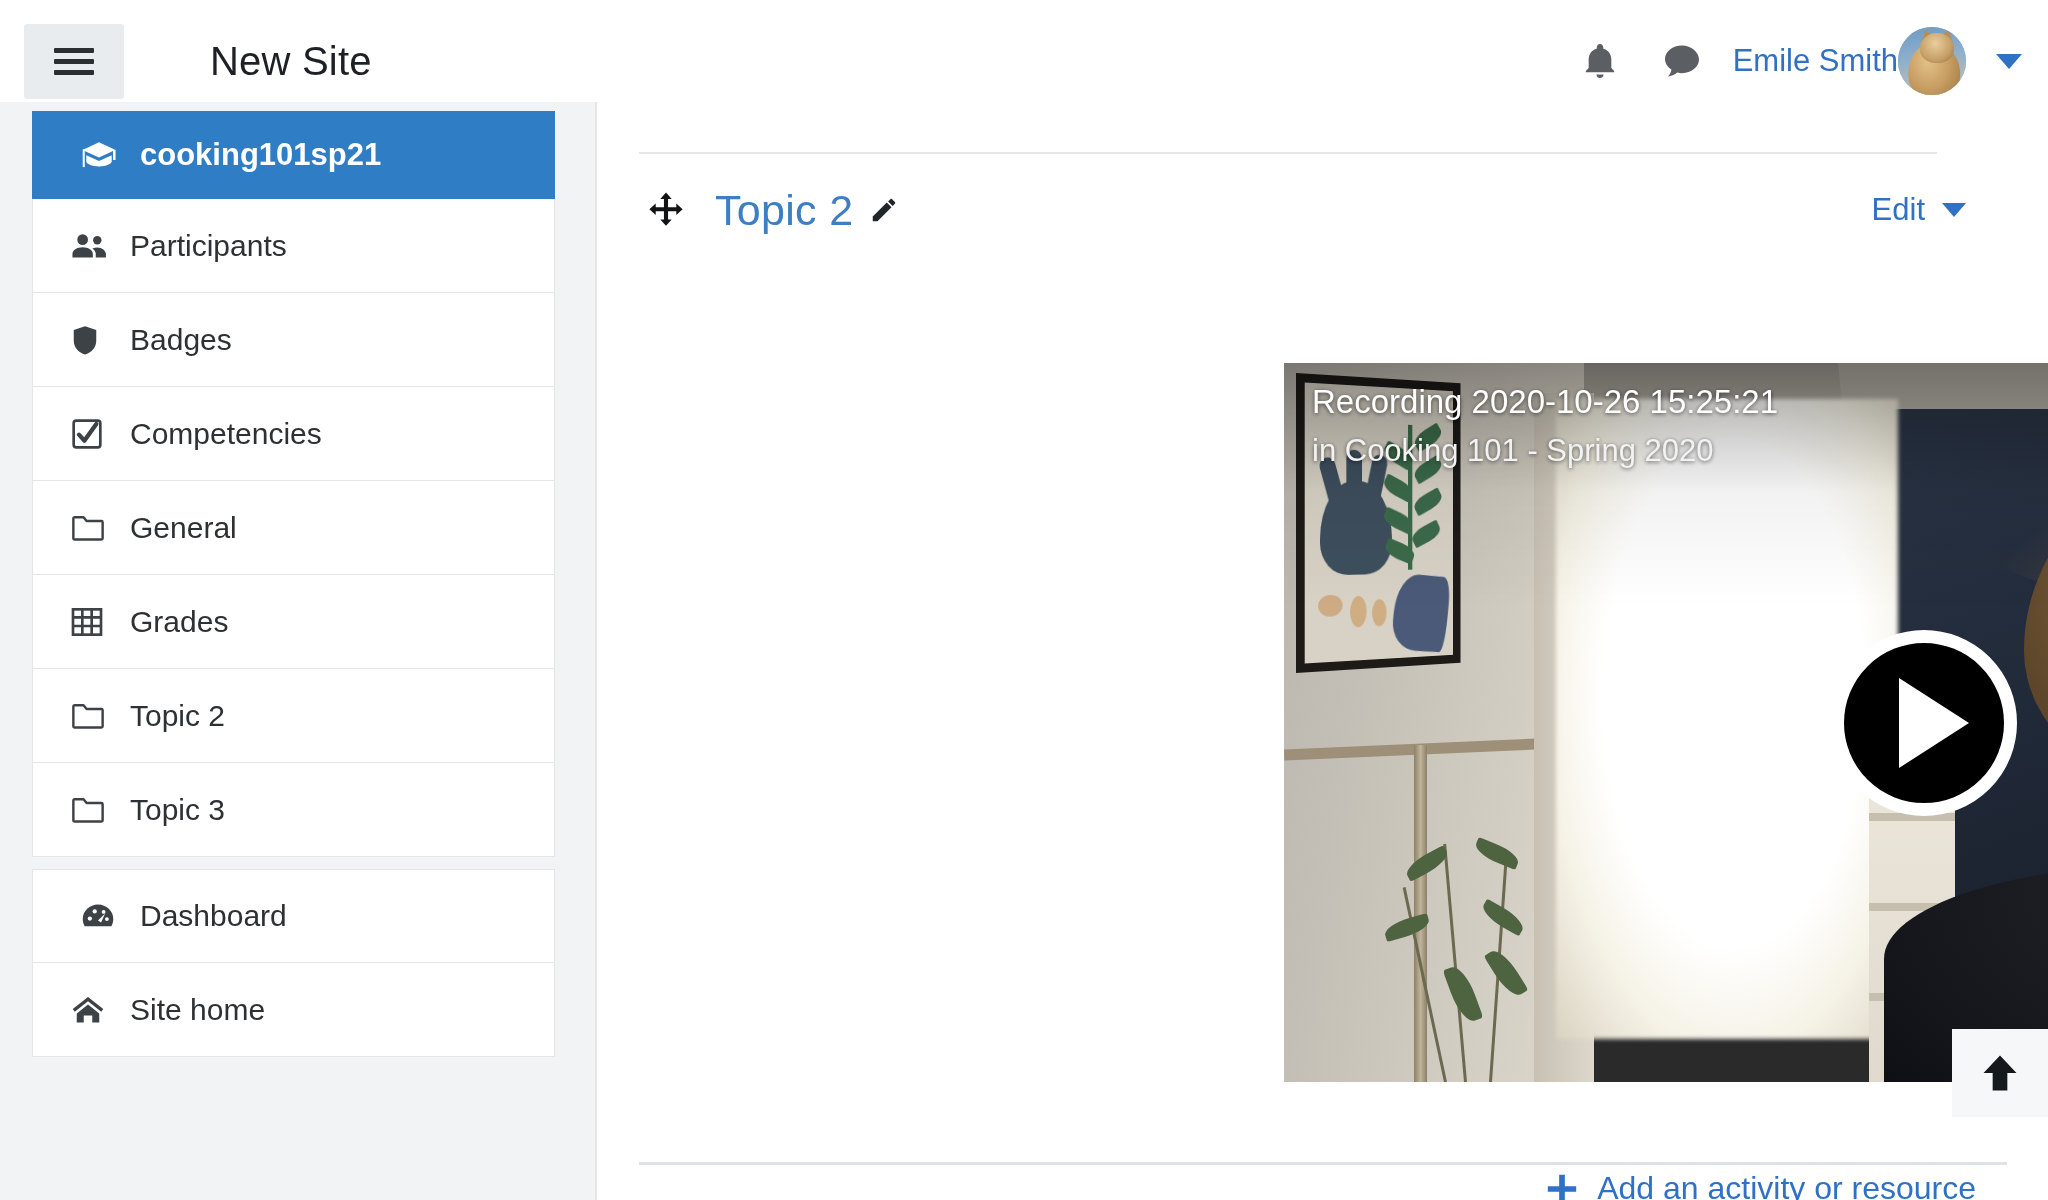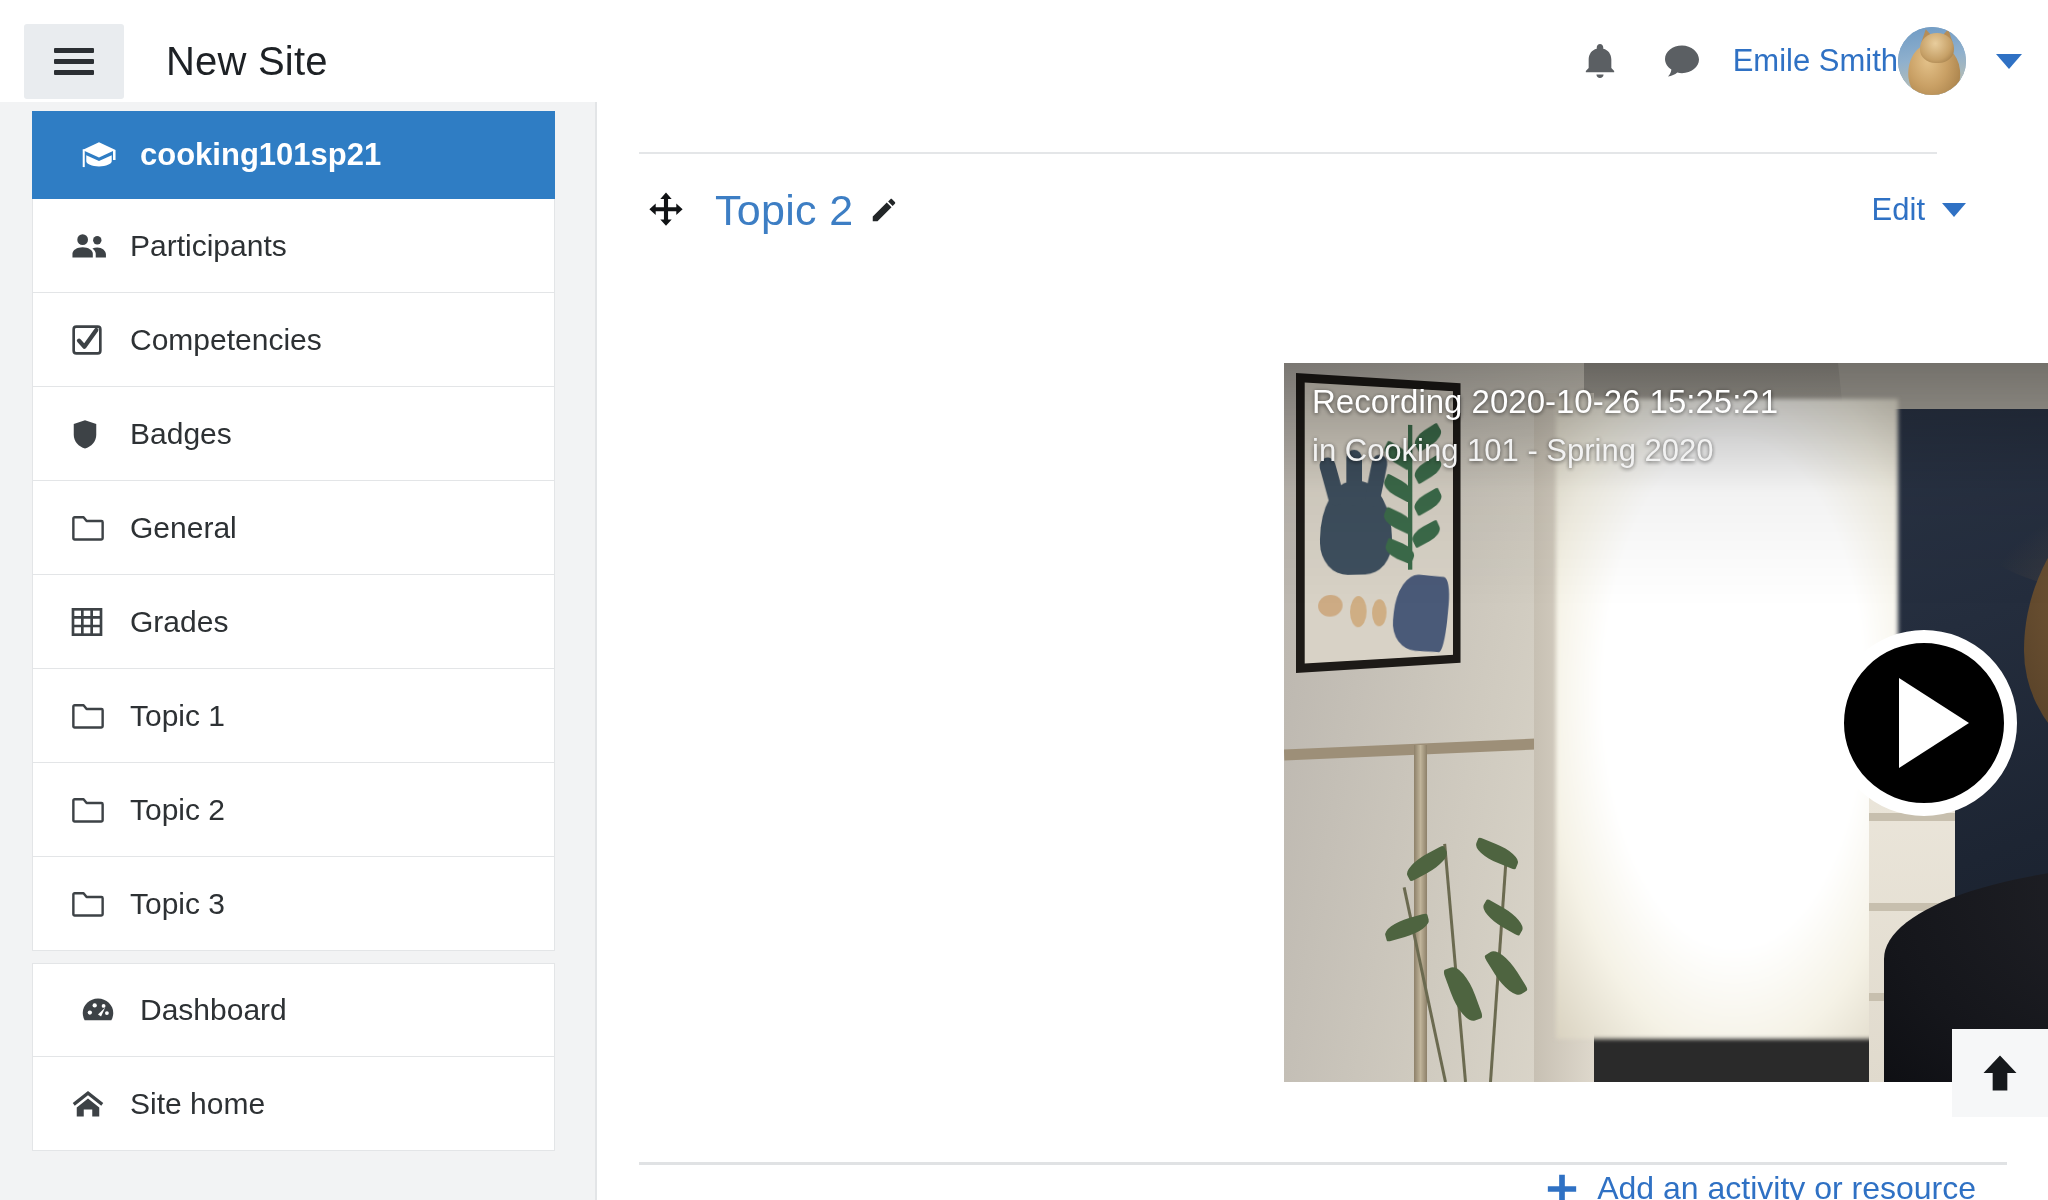--- a/index.html
+++ b/index.html
@@ -9,21 +9,21 @@
     background: #ffffff;
     overflow: hidden;
   }
 
   
   .navbar {
     position: absolute; top: 0; left: 0;
     width: 2048px; height: 124px;
     background: #ffffff;
     border-bottom: 2px solid #e8eaed;
-    display: flex; align-items: center;
+    display: flex; align-items: center; gap: 44px;
   }
   .hamburger-btn {
     width: 100px; height: 75px;
     margin-left: 24px;
     background: #e9ecef;
     border: none; border-radius: 3px;
     display: flex; align-items: center; justify-content: center;
     cursor: pointer;
   }
   .hamburger-btn .bars { width: 40px; }
@@ -345,64 +345,56 @@
               <circle cx="20.5" cy="6.5" r="3.3"></circle>
             <path d="M9 12c-4.4 0-8 2.3-8 5.1V20h16v-2.9C17 14.3 13.4 12 9 12z"></path>
             <path d="M20.5 12.2c-1.4 0-2.7.25-3.8.69 1.6 1.2 2.6 2.7 2.6 4.2V20h8v-2.6c0-2.5-3-5.2-6.8-5.2z"></path>
           </svg>
         </span>
         <span class="nav-label">Participants</span>
       </div>
 
       <div class="nav-item">
         <span class="nav-ico">
+          <svg width="28" height="30" viewBox="0 0 20 24" fill="currentColor">
+            <path d="M10 1 1 4v8.5C1 18 5 22 10 23.5 15 22 19 18 19 12.5V4L10 1z"></path>
+          </svg>
+        </span>
+        <span class="nav-label">Badges</span>
+      </div>
+
+      <div class="nav-item">
+        <span class="nav-ico">
           <svg width="32" height="32" viewBox="0 0 24 24" fill="none" stroke="currentColor" stroke-width="2">
             <rect x="2" y="2" width="20" height="20" rx="2"></rect>
             <path d="M6 12.5 10 17 19 4.5" stroke-width="3.2" stroke-linecap="round" stroke-linejoin="round"></path>
           </svg>
         </span>
         <span class="nav-label">Competencies</span>
       </div>
 
       <div class="nav-item">
         <span class="nav-ico">
-          <svg width="28" height="30" viewBox="0 0 20 24" fill="currentColor">
-            <path d="M10 1 1 4v8.5C1 18 5 22 10 23.5 15 22 19 18 19 12.5V4L10 1z"></path>
-          </svg>
-        </span>
-        <span class="nav-label">Badges</span>
-      </div>
-
-      <div class="nav-item">
-        <span class="nav-ico">
           <svg width="34" height="28" viewBox="0 0 26 22" fill="none" stroke="currentColor" stroke-width="1.9">
             <path d="M1.5 19V3.5a1 1 0 0 1 1-1h7l2.4 3h11.6a1 1 0 0 1 1 1V19a1 1 0 0 1-1 1h-21a1 1 0 0 1-1-1z" stroke-linejoin="round"></path>
           </svg>
         </span>
         <span class="nav-label">General</span>
       </div>
 
       <div class="nav-item">
         <span class="nav-ico">
           <svg width="32" height="30" viewBox="0 0 24 22" fill="none" stroke="currentColor" stroke-width="2">
             <rect x="1.5" y="1.5" width="21" height="19"></rect>
             <path d="M1.5 7.5h21M1.5 14h21M8.5 1.5v19M15.5 1.5v19"></path>
           </svg>
         </span>
         <span class="nav-label">Grades</span>
       </div>
 
-      <div class="nav-item">
-        <span class="nav-ico">
-          <svg width="34" height="28" viewBox="0 0 26 22" fill="none" stroke="currentColor" stroke-width="1.9">
-            <path d="M1.5 19V3.5a1 1 0 0 1 1-1h7l2.4 3h11.6a1 1 0 0 1 1 1V19a1 1 0 0 1-1 1h-21a1 1 0 0 1-1-1z" stroke-linejoin="round"></path>
-          </svg>
-        </span>
-        <span class="nav-label">Topic 1</span>
-      </div>
 
       <div class="nav-item">
         <span class="nav-ico">
           <svg width="34" height="28" viewBox="0 0 26 22" fill="none" stroke="currentColor" stroke-width="1.9">
             <path d="M1.5 19V3.5a1 1 0 0 1 1-1h7l2.4 3h11.6a1 1 0 0 1 1 1V19a1 1 0 0 1-1 1h-21a1 1 0 0 1-1-1z" stroke-linejoin="round"></path>
           </svg>
         </span>
         <span class="nav-label">Topic 2</span>
       </div>
 

